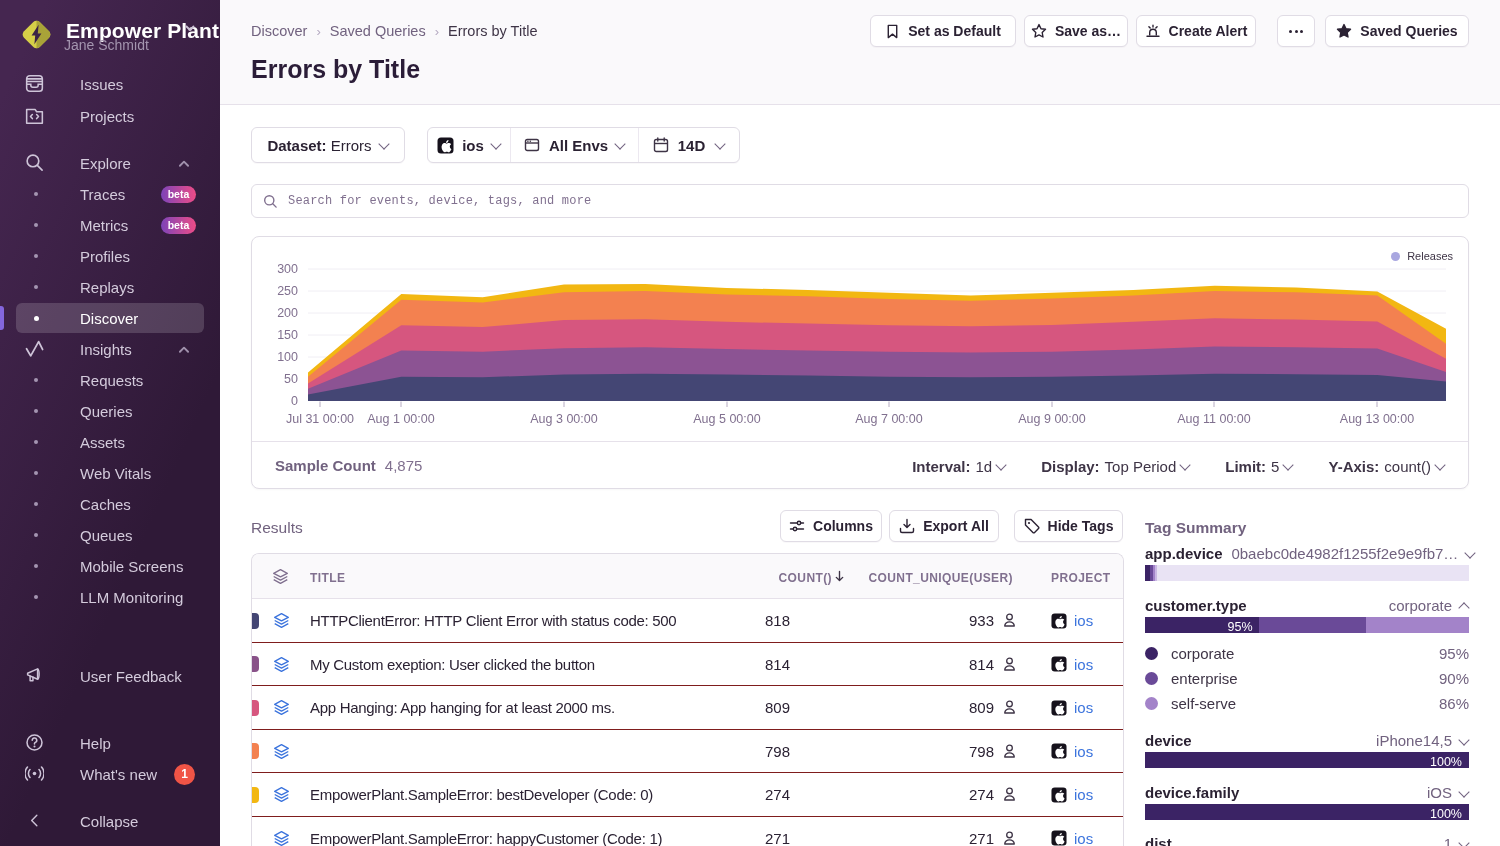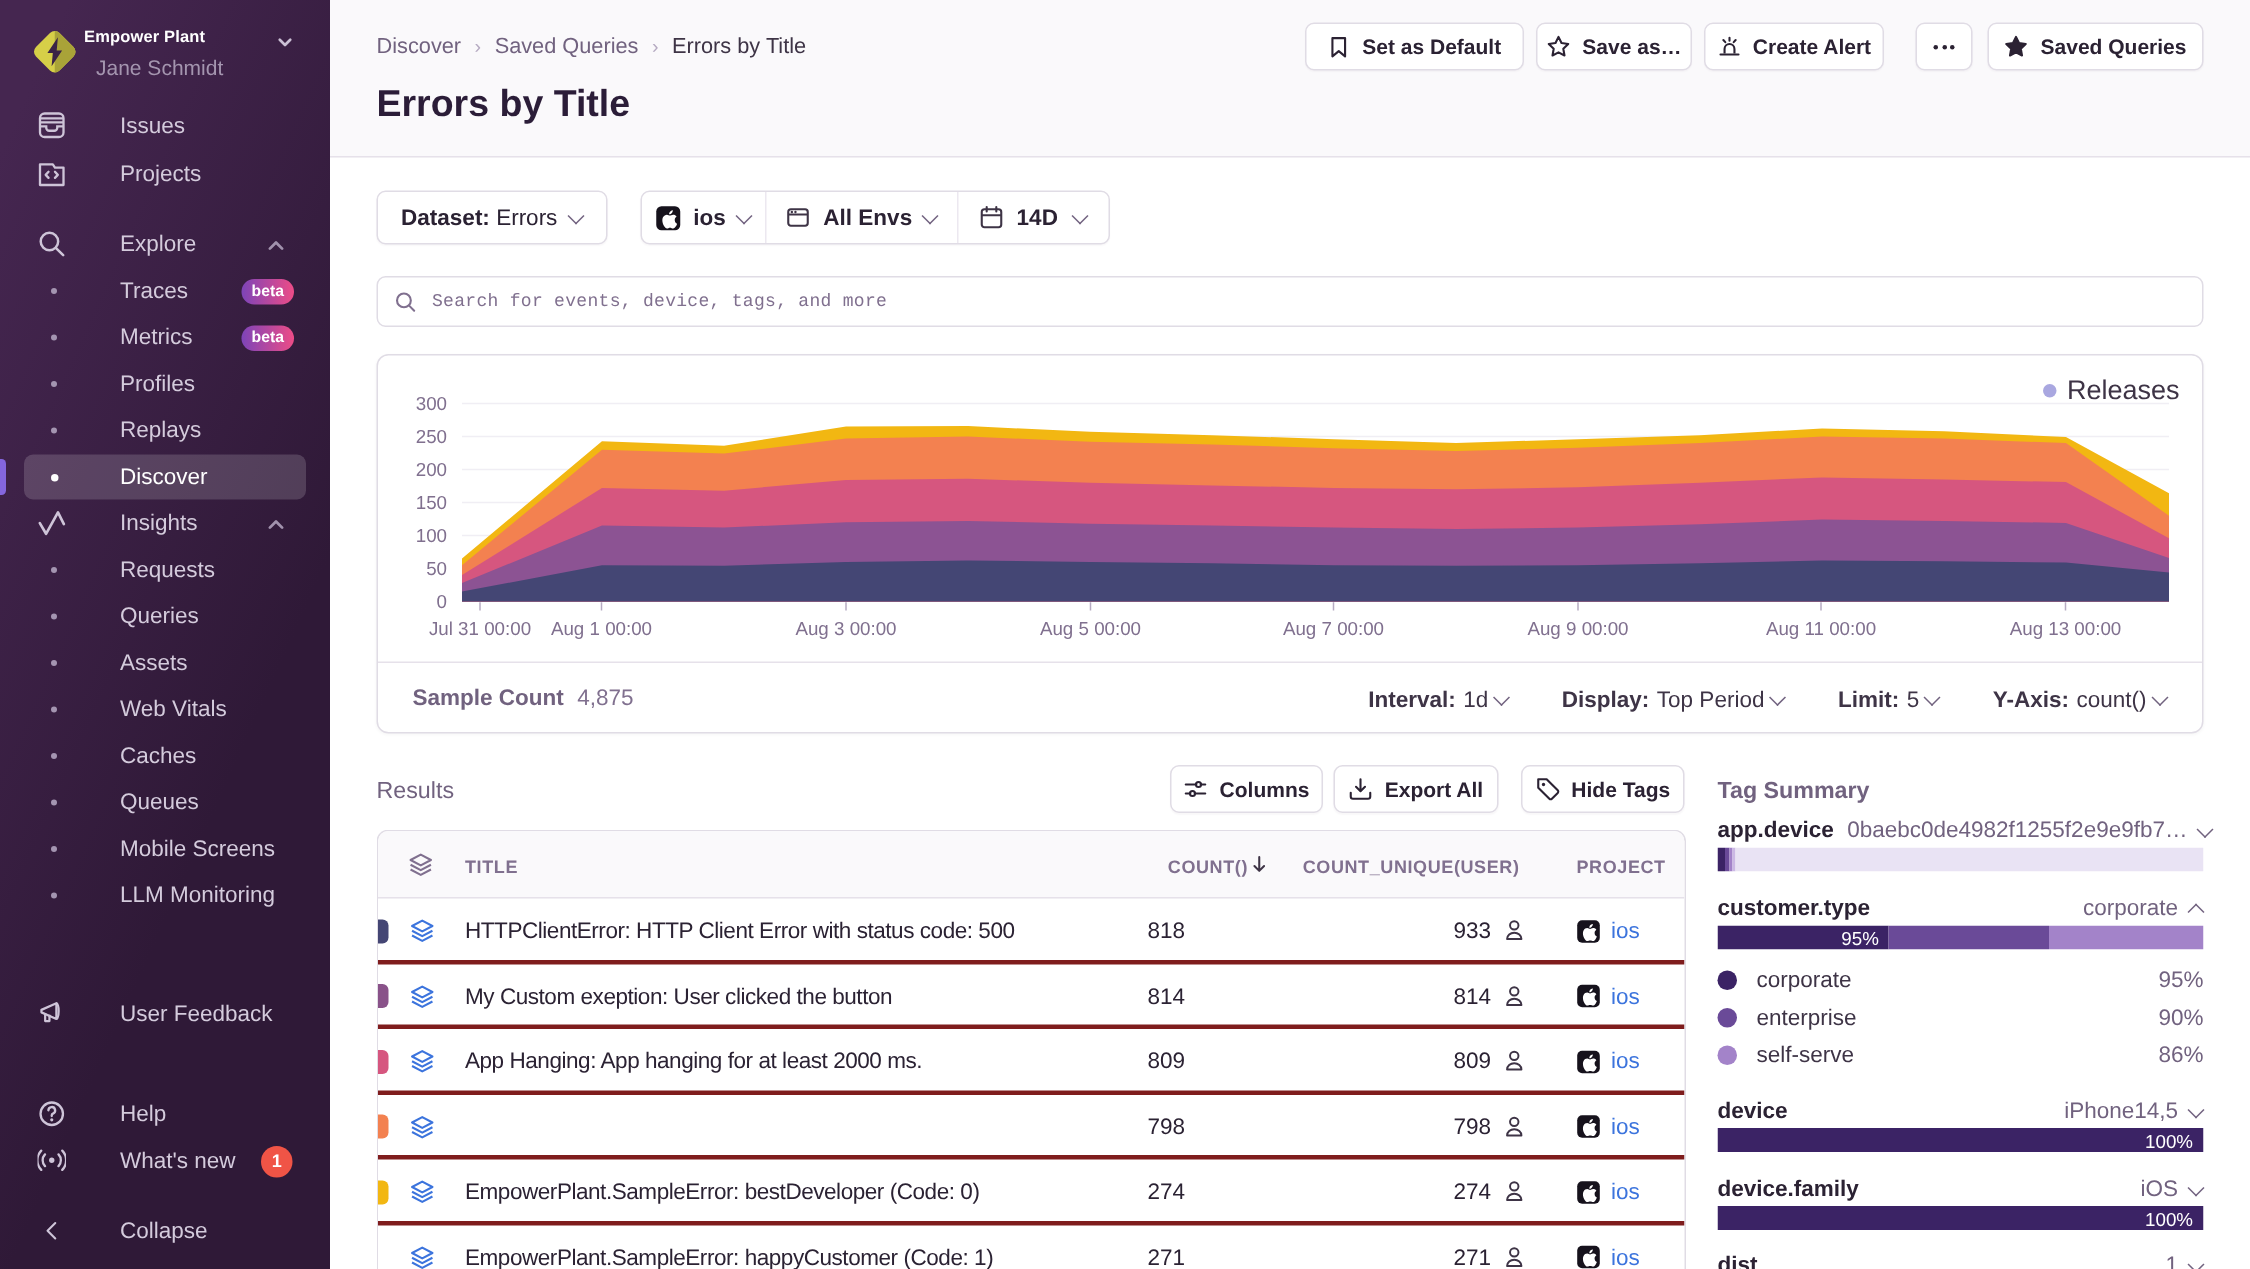--- a/index.html
+++ b/index.html
@@ -10,21 +10,21 @@
 .srow{position:absolute;left:0;width:220px;height:30px;display:flex;align-items:center;color:#d4cbdc;font-size:15px}
 .srow .sic{position:absolute;left:25px;top:5px;width:19px;height:19px;display:flex;align-items:center;justify-content:center}
 .srow .slab{position:absolute;left:80px;top:50%;transform:translateY(-50%);white-space:nowrap}
 .srow .dot{position:absolute;left:33.5px;top:13px;width:4px;height:4px;border-radius:50%;background:#a495b1}
 .srow .caret{position:absolute;left:177px;width:14px;height:14px}
 .beta{position:absolute;left:161px;top:6.5px;width:35px;height:17px;border-radius:9px;background:linear-gradient(90deg,#7d44b8,#ed4c87);color:#fff;font-size:10.5px;font-weight:700;display:flex;align-items:center;justify-content:center}
 #activepill{position:absolute;left:16px;top:303px;width:188px;height:30px;border-radius:6px;background:rgba(255,255,255,.16)}
 #activebar{position:absolute;left:0;top:306px;width:4px;height:24px;border-radius:0 3px 3px 0;background:#8466dd}
 .redbadge{position:absolute;left:174px;width:21px;height:21px;border-radius:50%;background:#f05446;color:#fff;font-size:12px;font-weight:700;display:flex;align-items:center;justify-content:center}
 
-#orgname{position:absolute;left:56px;top:19px;color:#fff;font-weight:700;font-size:11px;letter-spacing:.1px}
+#orgname{position:absolute;left:66px;top:19px;color:#fff;font-weight:700;font-size:21px;letter-spacing:.1px}
 #orguser{position:absolute;left:64px;top:37px;color:#a495af;font-size:14px}
 #orgcaret{position:absolute;left:184px;top:22px}
 
 #header{position:absolute;left:220px;top:0;width:1280px;height:105px;background:#faf9fb;border-bottom:1px solid #e6e1ea}
 #crumbs{position:absolute;left:251px;top:23px;font-size:14.5px;color:#71627f}
 #crumbs .sep{color:#b6abc2;margin:0 9px;font-size:13px}
 #crumbs .last{color:#3e3446}
 #title{position:absolute;left:251px;top:55px;font-size:25px;font-weight:700;color:#2b1d38;letter-spacing:0}
 .btn{height:32px;border:1px solid #e0dce5;border-radius:6px;background:#fff;display:inline-flex;align-items:center;font-size:14px;font-weight:600;color:#2b2233;padding:0 12px;box-shadow:0 1px 1px rgba(50,40,60,.03);white-space:nowrap;justify-content:center}
 .btn svg{margin-right:8px}
@@ -35,36 +35,36 @@
 #pagefilter .seg{display:flex;align-items:center;justify-content:center;height:100%;font-size:15px;font-weight:600}
 #pagefilter .seg+.seg{border-left:1px solid #ece8f0}
 .chev{display:inline-block;width:9px;height:9px;position:relative;margin-left:8px;margin-top:-3px}
 .chev:before{content:"";position:absolute;left:0;top:1px;width:7px;height:7px;border-right:1.8px solid #71627f;border-bottom:1.8px solid #71627f;transform:rotate(45deg)}
 .chev.up:before{transform:rotate(-135deg);top:4px}
 
 #search{position:absolute;left:251px;top:184px;width:1218px;height:34px;border:1px solid #e0dce5;border-radius:6px;background:#fff;display:flex;align-items:center}
 #search .ph{font-family:"Liberation Mono",monospace;font-size:12px;color:#80708f;margin-left:10px;letter-spacing:.2px}
 
 #chartpanel{position:absolute;left:251px;top:236px;width:1218px;height:253px;border:1px solid #e0dce5;border-radius:8px;background:#fff;box-shadow:0 1px 2px rgba(50,40,60,.04)}
-#legend{position:absolute;right:15px;top:13px;display:flex;align-items:center;font-size:18px;color:#3e3446}
+#legend{position:absolute;right:15px;top:13px;display:flex;align-items:center;font-size:11px;color:#3e3446}
 #legend .lc{width:9px;height:9px;border-radius:50%;background:#a9a7e0;margin-right:7px}
 #chartfoot{position:absolute;left:0;top:204px;width:1216px;height:48px;border-top:1px solid #e6e1ea;display:flex;align-items:center}
 #samplecount{margin-left:23px;font-size:15px;font-weight:700;color:#71627f}
 #samplecount span{font-weight:400;color:#80708f;margin-left:9px}
 #chartctrl{position:absolute;right:23px;top:0;height:48px;display:flex;align-items:center;gap:35px;font-size:15px}
 #chartctrl>div{display:flex;align-items:center}
 #chartctrl b{font-weight:700;color:#3e3446}
 #chartctrl span{color:#3e3446;font-weight:400;margin-left:5px}
 
 #resultslab{position:absolute;left:251px;top:519px;font-size:15.5px;font-weight:400;color:#71627f}
 #resbtns{position:absolute;left:780px;top:510px;display:flex}
 
 #table{position:absolute;left:251px;top:553px;width:873px;height:300px;border:1px solid #e0dce5;border-bottom:none;border-radius:8px 8px 0 0;background:#fff;overflow:hidden}
 #thead{height:45px;background:#faf9fb;border-bottom:1px solid #e6e1ea;position:relative;color:#80708f;font-size:12px;font-weight:700;letter-spacing:.4px}
-.trow{height:43.5px;border-bottom:3px solid #7f1d1d;position:relative;font-size:15px;color:#2b2233}
+.trow{height:43.5px;border-bottom:1px solid #7f1d1d;position:relative;font-size:15px;color:#2b2233}
 .strip{position:absolute;left:0;top:13.5px;width:7px;height:16px;border-radius:0 4px 4px 0}
 .stackic{position:absolute;left:21px;top:13px}
 .ttl{position:absolute;left:58px;top:13px;white-space:nowrap;letter-spacing:-.3px}
 .cnt{position:absolute;width:80px;right:278px;top:13px;}
 .cntu{position:absolute;width:80px;right:129px;top:13px;text-align:right}
 .usric{position:absolute;right:106px;top:13px}
 .proj{position:absolute;left:799px;top:13px;display:flex;align-items:center}
 .proj .ios{color:#3c74dd;margin-left:7px;font-size:15px}
 .tagname{font-weight:700;font-size:15px;color:#2b2233}
 .tagval{font-size:15px;color:#71627f}

